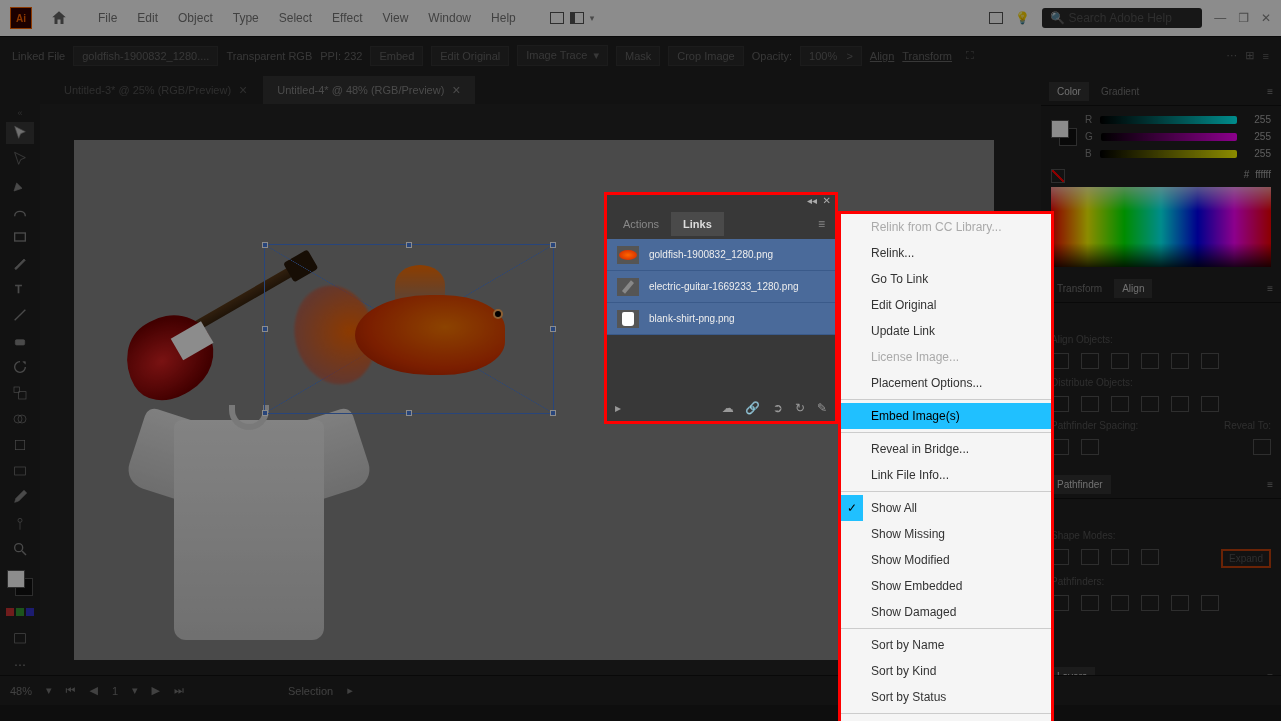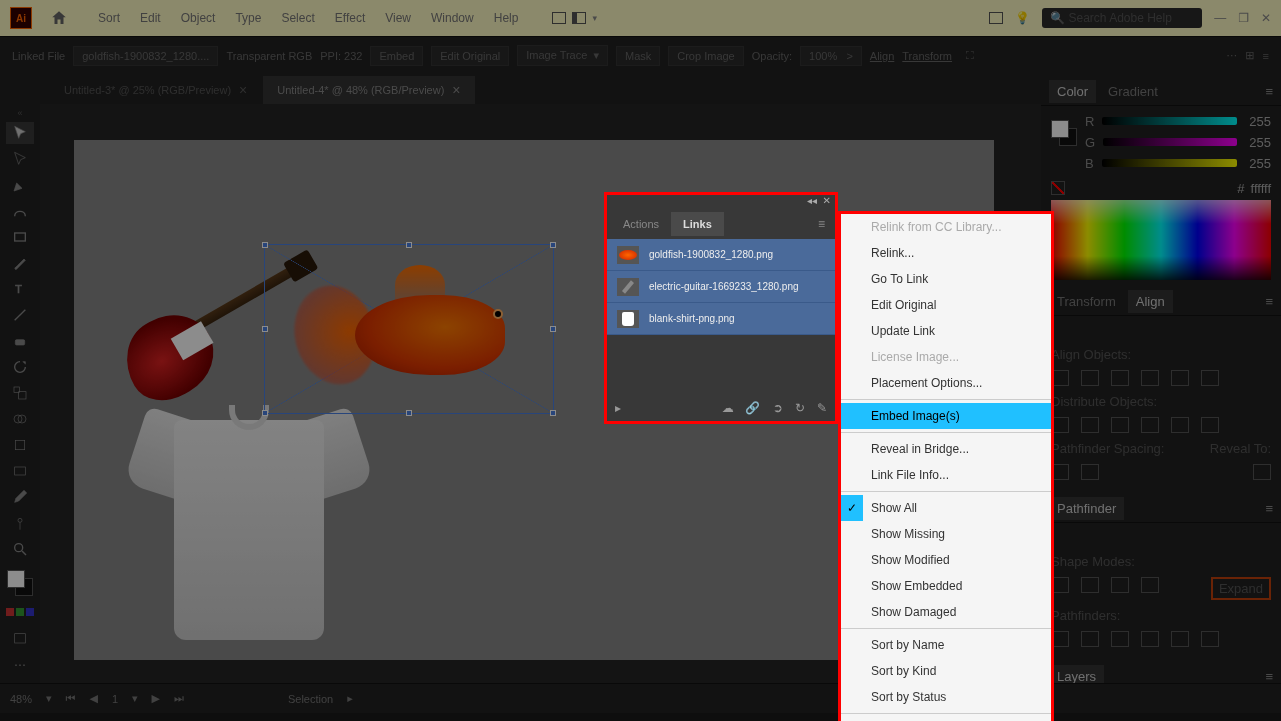--- a/index.html
+++ b/index.html
@@ -1,19 +1,19 @@
 <!DOCTYPE html>
 <html><head>
 <meta charset="utf-8">
 <style>
 * { margin: 0; padding: 0; box-sizing: border-box; font-family: -apple-system, "Segoe UI", sans-serif; }
 body { width: 1281px; height: 721px; background: #1a1a1a; color: #888; font-size: 12px; overflow: hidden; position: relative; }
 
 
-.menubar { height: 36px; background: #fef9c3; display: flex; align-items: center; padding: 15px 10px; gap: 10px; }
+.menubar { height: 36px; background: #ffffff; display: flex; align-items: center; padding: 15px 10px; gap: 10px; }
 .ai-logo { width: 22px; height: 22px; background: #330000; border: 1px solid #f60; color: #f60; font-weight: bold; font-size: 10px; display: flex; align-items: center; justify-content: center; margin-right: 8px; }
 .home-ic { width: 18px; height: 18px; fill: #666; margin-right: 10px; }
 .menu-item { padding: 4px 10px; color: #777; cursor: pointer; }
 .win-ctrl { margin-left: auto; display: flex; gap: 12px; align-items: center; }
 .search-top { background: #2a2a2a; padding: 3px 8px; border-radius: 3px; width: 160px; color: #555; }
 
 
 .controlbar { height: 38px; background: #222; border-top: 1px solid #111; display: flex; align-items: center; padding: 0 12px; gap: 8px; font-size: 11px; color: #666; }
 .ctrl-seg { padding: 3px 8px; background: #2a2a2a; border: 1px solid #333; }
 
@@ -75,51 +75,51 @@
 
 
 .ctx-menu { position: absolute; left: 838px; top: 211px; width: 216px; border: 3px solid red; background: #f5f5f5; z-index: 60; font-size: 12px; }
 .ctx-item { padding: 4px 14px 4px 30px; color: #333; cursor: pointer; position: relative; line-height: 1.5; }
 .ctx-item.disabled { color: #aaa; }
 .ctx-item.hl { background: #20c0ff; color: #000; }
 .ctx-sep { height: 1px; background: #ccc; margin: 3px 0; }
 .ctx-check { position: absolute; left: 0; top: 0; width: 22px; height: 100%; background: #20c0ff; color: #000; display: flex; align-items: center; justify-content: center; }
 
 
-.panels-r { position: absolute; right: 0; top: 78px; width: 240px; bottom: 30px; background: #222; display: flex; flex-direction: column; font-size: 13px; }
+.panels-r { position: absolute; right: 0; top: 78px; width: 240px; bottom: 30px; background: #222; display: flex; flex-direction: column; font-size: 10px; }
 .pnl-tab-row { height: 28px; display: flex; align-items: center; padding: 0 8px; gap: 4px; border-bottom: 1px solid #111; }
 .pnl-tab { padding: 4px 8px; color: #777; }
 .pnl-tab.act { background: #333; color: #ccc; }
 .pnl-body { padding: 8px 10px; }
 .rgb-row { display: flex; align-items: center; gap: 8px; margin-bottom: 6px; }
 .rgb-slider { flex: 1; height: 8px; border-radius: 2px; }
 .rgb-val { width: 26px; text-align: right; color: #aaa; }
 .spectrum { height: 80px; background: linear-gradient(to right, red, yellow, lime, cyan, blue, magenta, red); position: relative; margin-top: 4px; }
 .spectrum::after { content:""; position:absolute; inset:0; background: linear-gradient(to bottom, rgba(255,255,255,0.6), transparent 30%, transparent 70%, rgba(0,0,0,0.8)); }
 .hex-row { display: flex; justify-content: flex-end; gap: 6px; color: #aaa; margin-top: 4px; }
 .align-sec { padding: 8px 10px; color: #555; margin-top: 23px; }
 .align-icons { display: flex; gap: 12px; margin: 8px 0; }
 .ai { width: 18px; height: 16px; border: 1px solid #555; }
 
 
-.statusbar { position: absolute; left: 0; right: 0; bottom: 8px; height: 30px; background: #222; display: flex; align-items: center; padding: 0 10px; gap: 14px; font-size: 11px; color: #777; border-top: 1px solid #111; }
+.statusbar { position: absolute; left: 0; right: 0; bottom: 16px; height: 30px; background: #222; display: flex; align-items: center; padding: 0 10px; gap: 14px; font-size: 11px; color: #777; border-top: 1px solid #111; }
 
 
 .dim-overlay { position: absolute; inset: 0; background: rgba(0,0,0,0.45); pointer-events: none; z-index: 45; }
 </style>
 </head>
 <body>
 
 <div class="menubar">
   <div class="ai-logo">Ai</div>
   <svg class="home-ic" viewBox="0 0 24 24">
       <path d="M12 3l9 8h-3v9h-4v-6h-4v6H6v-9H3z"></path>
     </svg>
   <div id="menu-items" style="display: inline-flex;">
-      <span class="menu-item">Sort</span>
+      <span class="menu-item">File</span>
       <span class="menu-item">Edit</span>
       <span class="menu-item">Object</span>
       <span class="menu-item">Type</span>
       <span class="menu-item">Select</span>
       <span class="menu-item">Effect</span>
       <span class="menu-item">View</span>
       <span class="menu-item">Window</span>
       <span class="menu-item">Help</span>
     </div>
   <div style="margin-left:14px; display:flex; gap:6px; align-items:center;">

